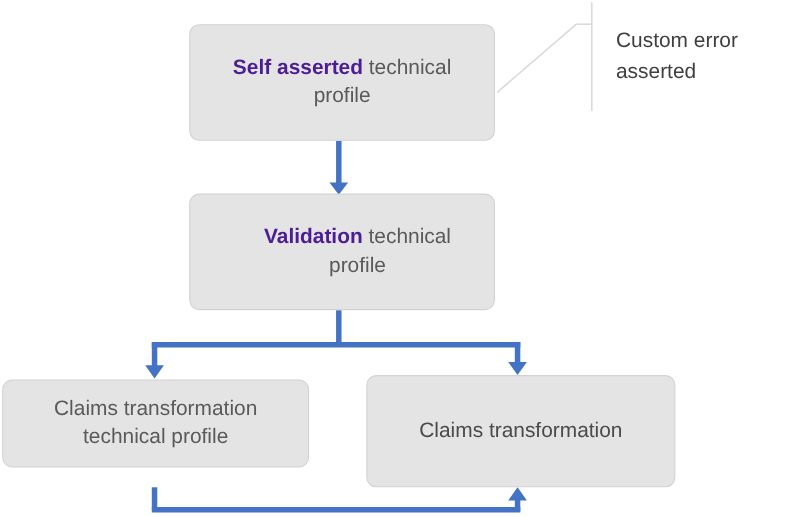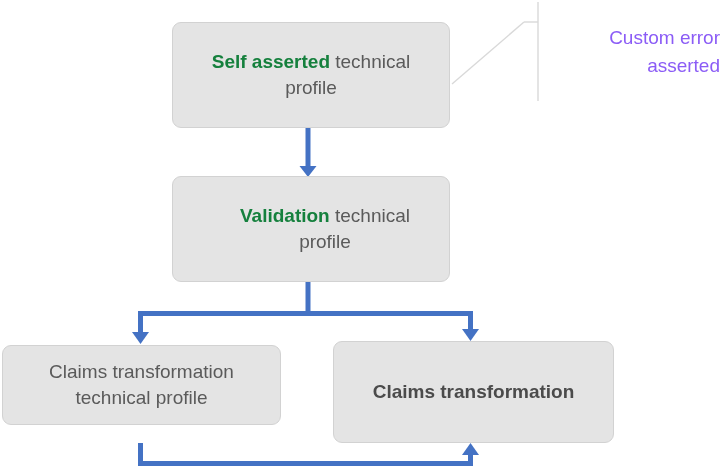--- a/index.html
+++ b/index.html
@@ -26,38 +26,38 @@
     display: flex;
     align-items: center;
     justify-content: center;
     text-align: center;
     color: #5A5A5A;
     font-size: 19px;
     line-height: 1.35;
     padding: 4px 12px;
   }
   .node .label { display: block; }
-  .node b { color: #15803d; font-weight: bold; }
-  .node.bold-all { font-weight: bold; color: #4B4B4B; }
+  .node b { color: #4c1d95; font-weight: bold; }
+  .node.bold-all { font-weight: normal; color: #4B4B4B; }
 
   svg.edges {
     position: absolute;
     left: 0;
     top: 0;
     width: 727px;
     height: 470px;
     pointer-events: none;
   }
 
   .callout-text {
     position: absolute;
-    color: #8b5cf6;
+    color: #404040;
     font-size: 19px;
     line-height: 1.45;
-    text-align: right;
+    text-align: left;
     width: 160px;
   }
 </style>
 </head>
 <body>
 
 <div id="canvas">
 
   <svg class="edges" viewBox="0 0 727 470">
     <defs>

